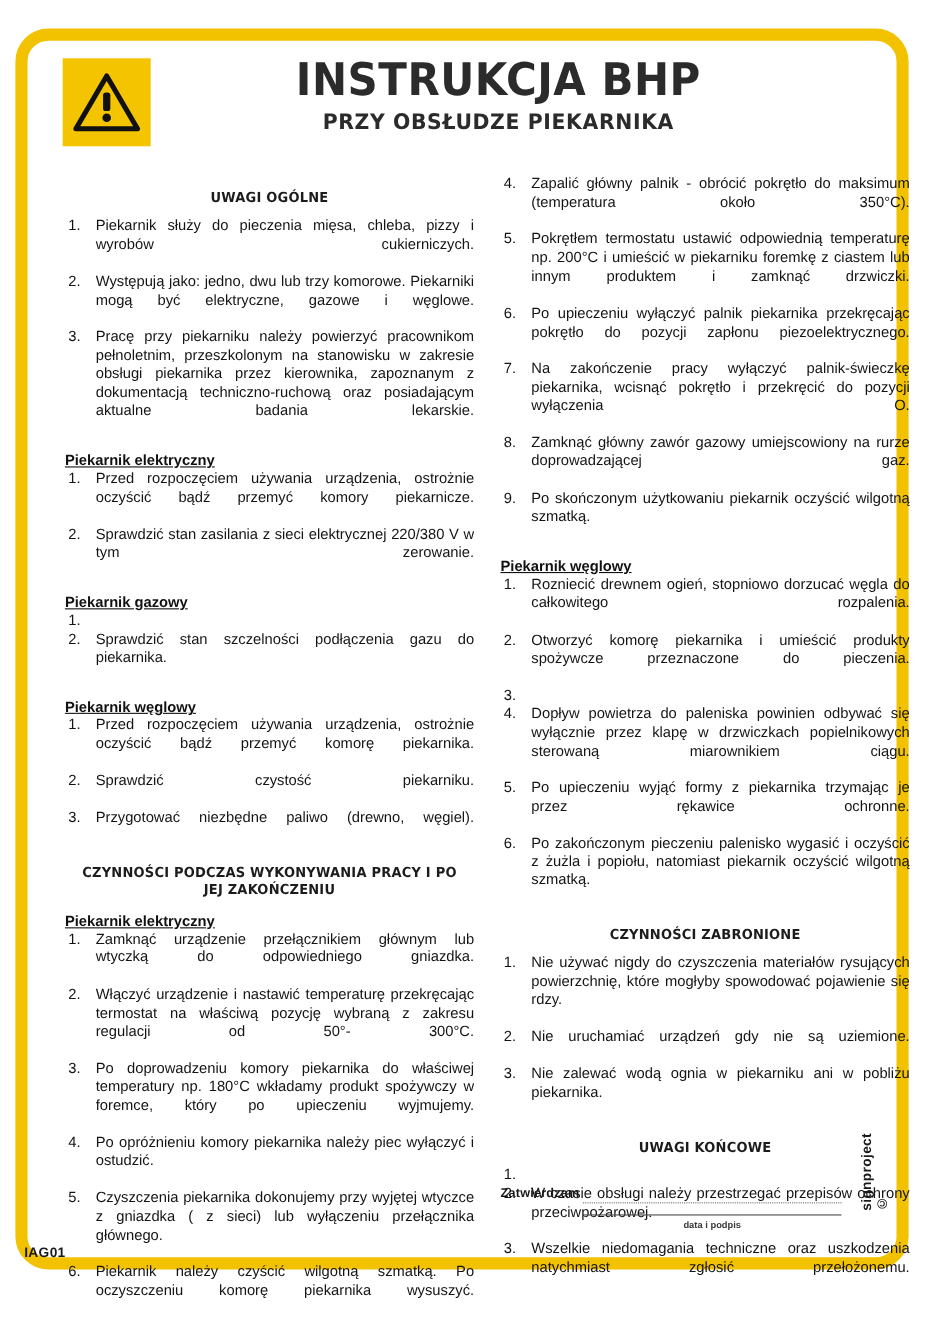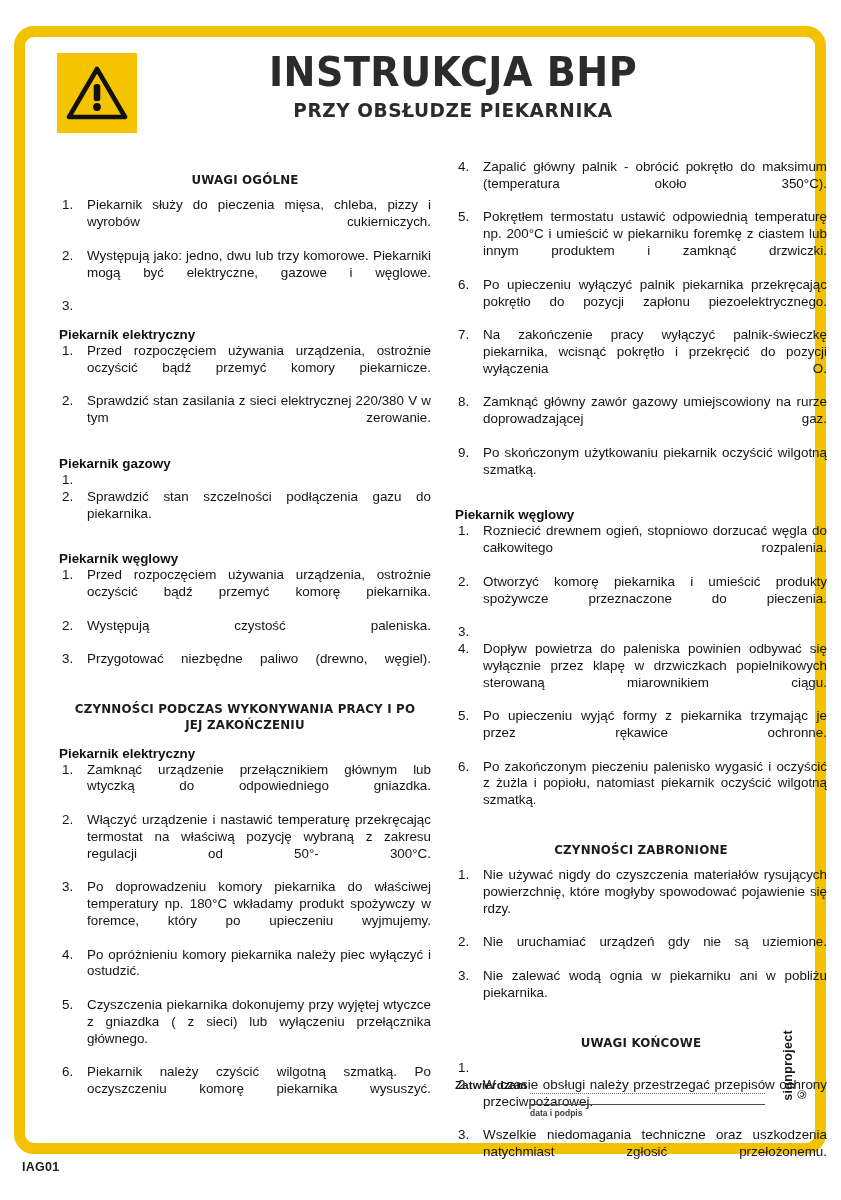--- a/index.html
+++ b/index.html
@@ -20,21 +20,21 @@
   }
 
   
   .frame {
     position: absolute;
     left: 14px;
     top: 26px;
     width: 812px;
     height: 1128px;
     border: 11px solid #F2C200;
-    border-radius: 20px;
+    border-radius: 30px;
     background: #ffffff;
   }
 
   .frame-inner {
     position: absolute;
     inset: 0;
     padding: 10px 18px 0 18px;
   }
 
   
@@ -110,20 +110,21 @@
   }
 
   .sec-head.tight { margin-top: 16px; }
 
   .sub-head {
     font-family: "Liberation Sans", sans-serif;
     font-weight: bold;
     font-size: 13.4px;
     color: #111;
     margin: 12px 0 1px 0;
+    text-decoration: underline;
   }
 
   
   ol.items {
     list-style: none;
     margin: 0 0 0 0;
     padding: 0;
   }
 
   ol.items > li {
@@ -187,20 +188,21 @@
     right: 0;
     top: 0px;
     border-bottom: 1px dotted #6e6e6e;
   }
 
   .sign-caption {
     position: absolute;
     left: 505px;
     right: 50px;
     bottom: 9px;
+    text-align: center;
     font-size: 8.5px;
     font-weight: bold;
     color: #3a3a3a;
   }
 
   
   .brand {
     position: absolute;
     right: 6px;
     bottom: 26px;
@@ -214,21 +216,20 @@
 
   
   .code {
     position: absolute;
     left: 22px;
     top: 1132px;
     font-size: 12.5px;
     font-weight: bold;
     color: #1a1a1a;
     letter-spacing: 0.3px;
-    margin-top: 28px;
   }
 </style>
 </head>
 <body>
 
 <div class="page">
 
   <div class="frame">
     <div class="frame-inner">
 
@@ -245,36 +246,36 @@
           <div class="title-sub">PRZY OBSŁUDZE PIEKARNIKA</div>
         </div>
       </div>
 
       <div class="columns">
         <div class="col" id="col-left">
             <div class="sec-head">UWAGI OGÓLNE</div>
             <ol class="items">
               <li><span class="num">1.</span><span>Piekarnik służy do pieczenia mięsa, chleba, pizzy i wyrobów cukierniczych.</span></li>
               <li><span class="num">2.</span><span>Występują jako: jedno, dwu lub trzy komorowe. Piekarniki mogą być elektryczne, gazowe i węglowe.</span></li>
-              <li><span class="num">3.</span></li>
+              <li><span class="num">3.</span><span>Pracę przy piekarniku należy powierzyć pracownikom pełnoletnim, przeszkolonym na stanowisku w zakresie obsługi piekarnika przez kierownika, zapoznanym z dokumentacją techniczno-ruchową oraz posiadającym aktualne badania lekarskie.</span></li>
             </ol>
             <div class="sub-head">Piekarnik elektryczny</div>
             <ol class="items">
               <li><span class="num">1.</span><span>Przed rozpoczęciem używania urządzenia, ostrożnie oczyścić bądź przemyć komory piekarnicze.</span></li>
               <li><span class="num">2.</span><span>Sprawdzić stan zasilania z sieci elektrycznej 220/380 V w tym zerowanie.</span></li>
             </ol>
             <div class="sub-head">Piekarnik gazowy</div>
             <ol class="items">
               <li><span class="num">1.</span></li>
               <li><span class="num">2.</span><span>Sprawdzić stan szczelności podłączenia gazu do piekarnika.</span></li>
             </ol>
             <div class="sub-head">Piekarnik węglowy</div>
             <ol class="items">
               <li><span class="num">1.</span><span>Przed rozpoczęciem używania urządzenia, ostrożnie oczyścić bądź przemyć komorę piekarnika.</span></li>
-              <li><span class="num">2.</span><span>Występują czystość paleniska.</span></li>
+              <li><span class="num">2.</span><span>Sprawdzić czystość piekarniku.</span></li>
               <li><span class="num">3.</span><span>Przygotować niezbędne paliwo (drewno, węgiel).</span></li>
             </ol>
             <div class="sec-head tight">CZYNNOŚCI PODCZAS WYKONYWANIA PRACY I PO JEJ ZAKOŃCZENIU</div>
             <div class="sub-head">Piekarnik elektryczny</div>
             <ol class="items">
               <li><span class="num">1.</span><span>Zamknąć urządzenie przełącznikiem głównym lub wtyczką do odpowiedniego gniazdka.</span></li>
               <li><span class="num">2.</span><span>Włączyć urządzenie i nastawić temperaturę przekręcając termostat na właściwą pozycję wybraną z zakresu regulacji od 50°- 300°C.</span></li>
               <li><span class="num">3.</span><span>Po doprowadzeniu komory piekarnika do właściwej temperatury np. 180°C wkładamy produkt spożywczy w foremce, który po upieczeniu wyjmujemy.</span></li>
               <li><span class="num">4.</span><span>Po opróżnieniu komory piekarnika należy piec wyłączyć i ostudzić.</span></li>
               <li><span class="num">5.</span><span>Czyszczenia piekarnika dokonujemy przy wyjętej wtyczce z gniazdka ( z sieci) lub wyłączeniu przełącznika głównego.</span></li>

